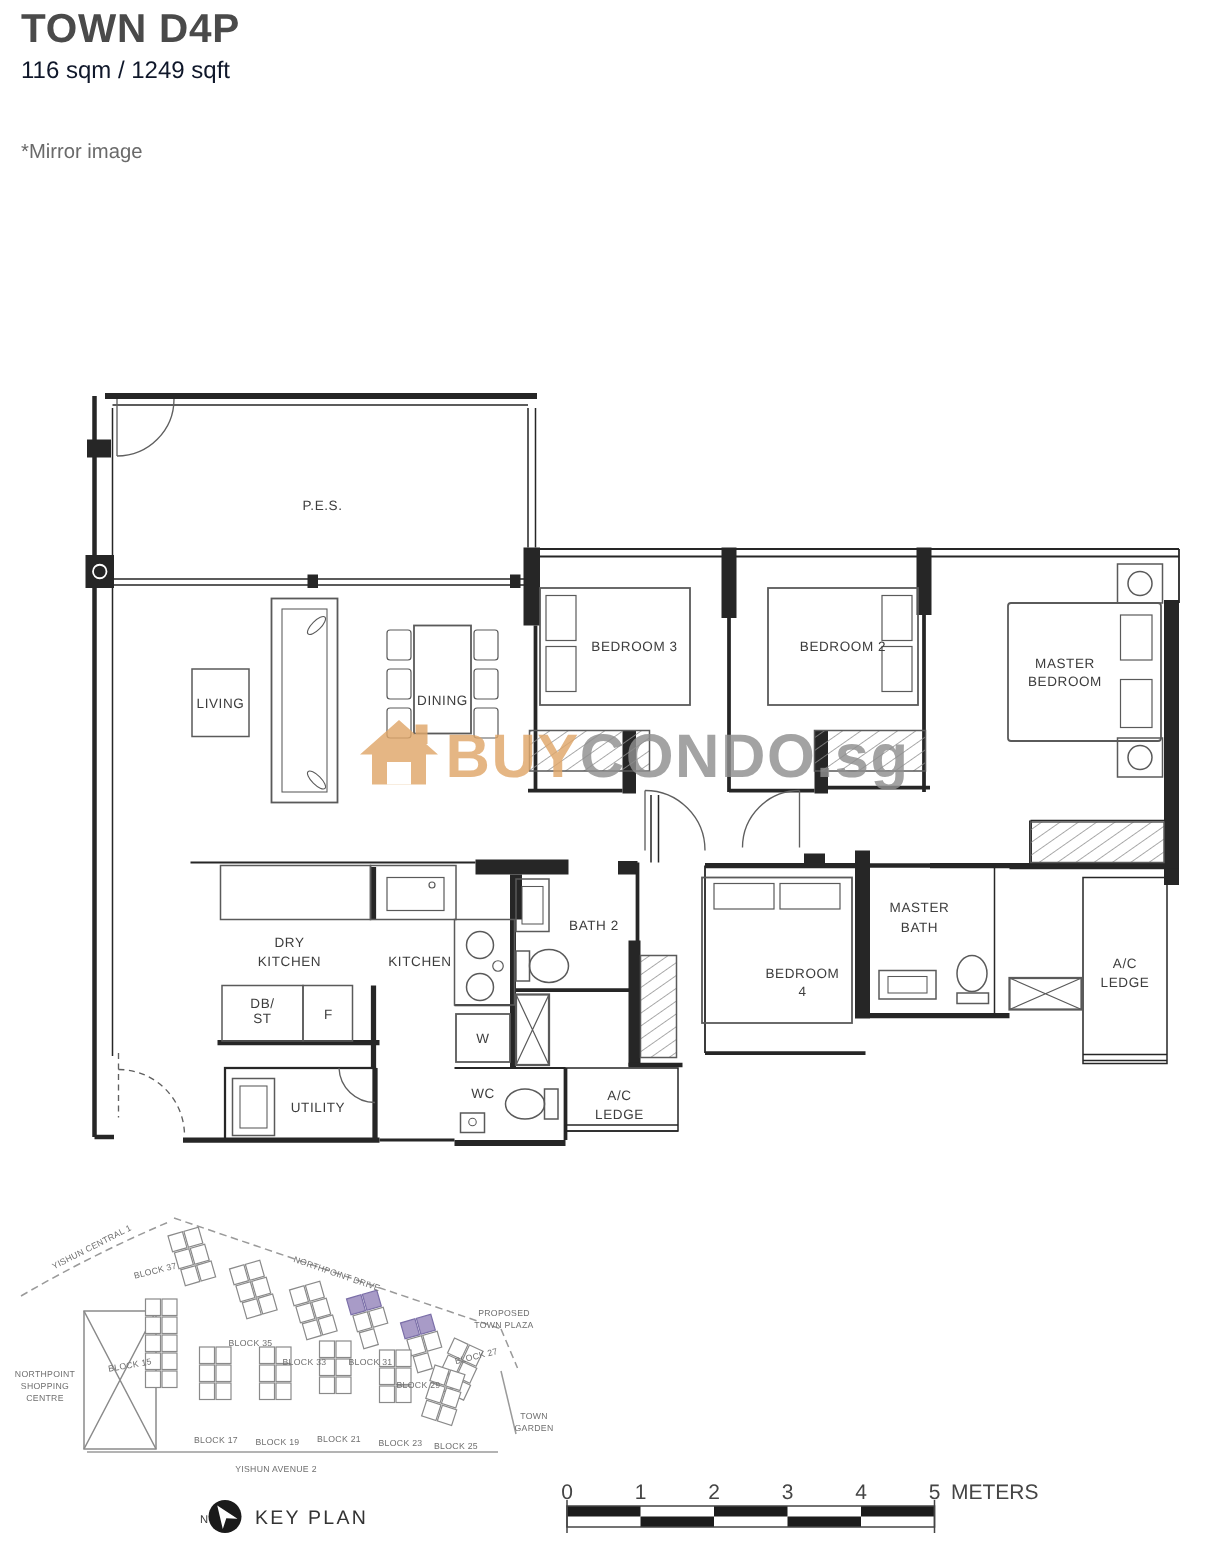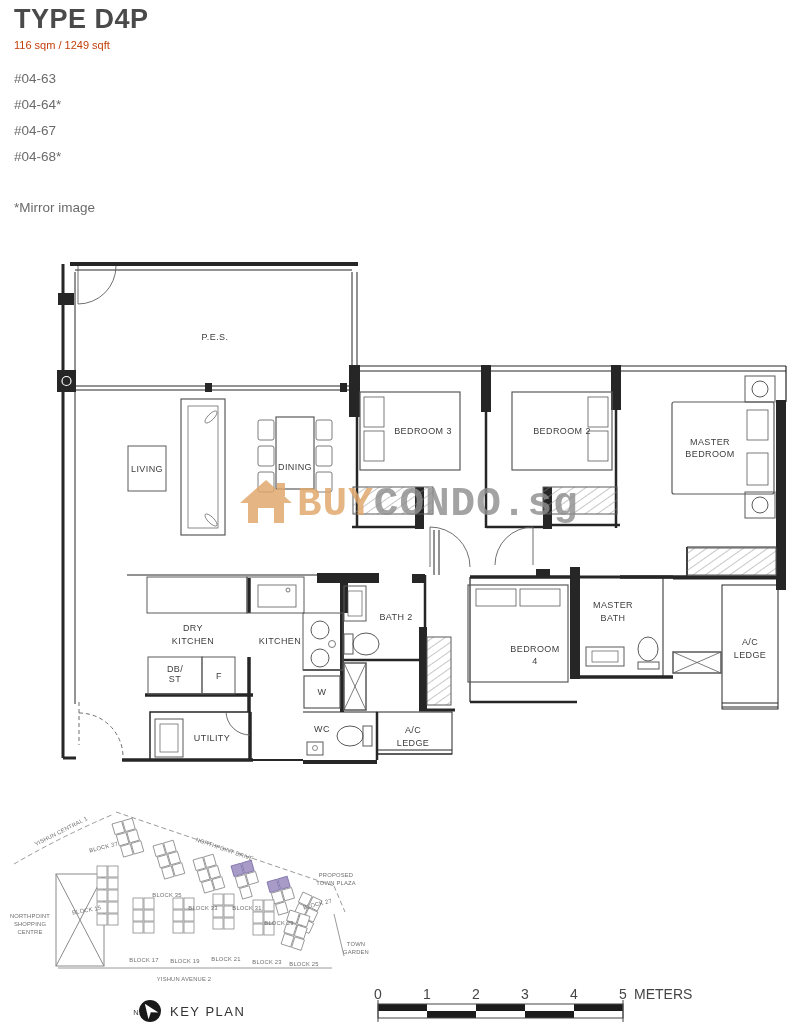--- a/index.html
+++ b/index.html
@@ -1,50 +1,44 @@
 <!DOCTYPE html>
 <html><head>
 <meta charset="utf-8">
 <style>
   html,body{margin:0;padding:0;background:#fff;}
   .page{position:relative;width:804px;height:1030px;background:#ffffff;overflow:hidden;
         font-family:"Liberation Sans",sans-serif;}
   .header{position:absolute;left:14px;top:4px;color:#4c4c4c;}
   .header h1{margin:0;font-size:27px;font-weight:bold;letter-spacing:.5px;color:#4a4a4a;}
-  .header .area{margin-top:4px;font-size:11px;color:#c2410c;}
+  .header .area{margin-top:4px;font-size:16px;color:#0f172a;}
   .units{list-style:none;margin:20px 0 0 0;padding:0;font-size:13.5px;color:#6a6a6a;}
   .units li{margin:0 0 11px 0;}
   .mirror{margin-top:36px;font-size:13.5px;color:#6a6a6a;}
   .plan-svg{position:absolute;left:0;top:0;}
   svg text{font-family:"Liberation Sans",sans-serif;fill:#3d3d3d;}
   .room-label{font-size:9px;letter-spacing:.4px;}
   .kp-label{font-size:5.8px;fill:#6f6f6f;letter-spacing:.2px;}
   .kp-title{font-size:13px;letter-spacing:1.5px;fill:#333;}
   .sb-num{font-size:14px;fill:#454545;}
   .watermark{position:absolute;left:240px;top:480px;display:flex;align-items:center;
              gap:5px;pointer-events:none;opacity:.82;}
-  .watermark .wm-text{font-family:Liberation Mono, monospace;font-weight:bold;font-size:41px;
+  .watermark .wm-text{font-family:Liberation Sans, sans-serif;font-weight:bold;font-size:41px;
              letter-spacing:1px;line-height:1;}
   .wm-orange{color:#e0a76a;}
   .wm-gray{color:#8f8f8f;}
 </style>
 </head>
 <body>
 
 <div class="page">
 
   <div class="header">
-    <h1>TYPE D4P</h1>
+    <h1>TOWN D4P</h1>
     <div class="area">116 sqm / 1249 sqft</div>
-    <ul class="units">
-      <li>#04-63</li>
-      <li>#04-64*</li>
-      <li>#04-67</li>
-      <li>#04-68*</li>
-    </ul>
     <div class="mirror">*Mirror image</div>
   </div>
 
   <svg class="plan-svg" width="804" height="1030" viewBox="0 0 804 1030">
     <defs>
       <pattern id="hatch" width="7" height="7" patternUnits="userSpaceOnUse" patternTransform="rotate(55)">
         <line x1="0" y1="0" x2="0" y2="7" stroke="#8f8f8f" stroke-width="1"></line>
       </pattern>
     </defs>
 

